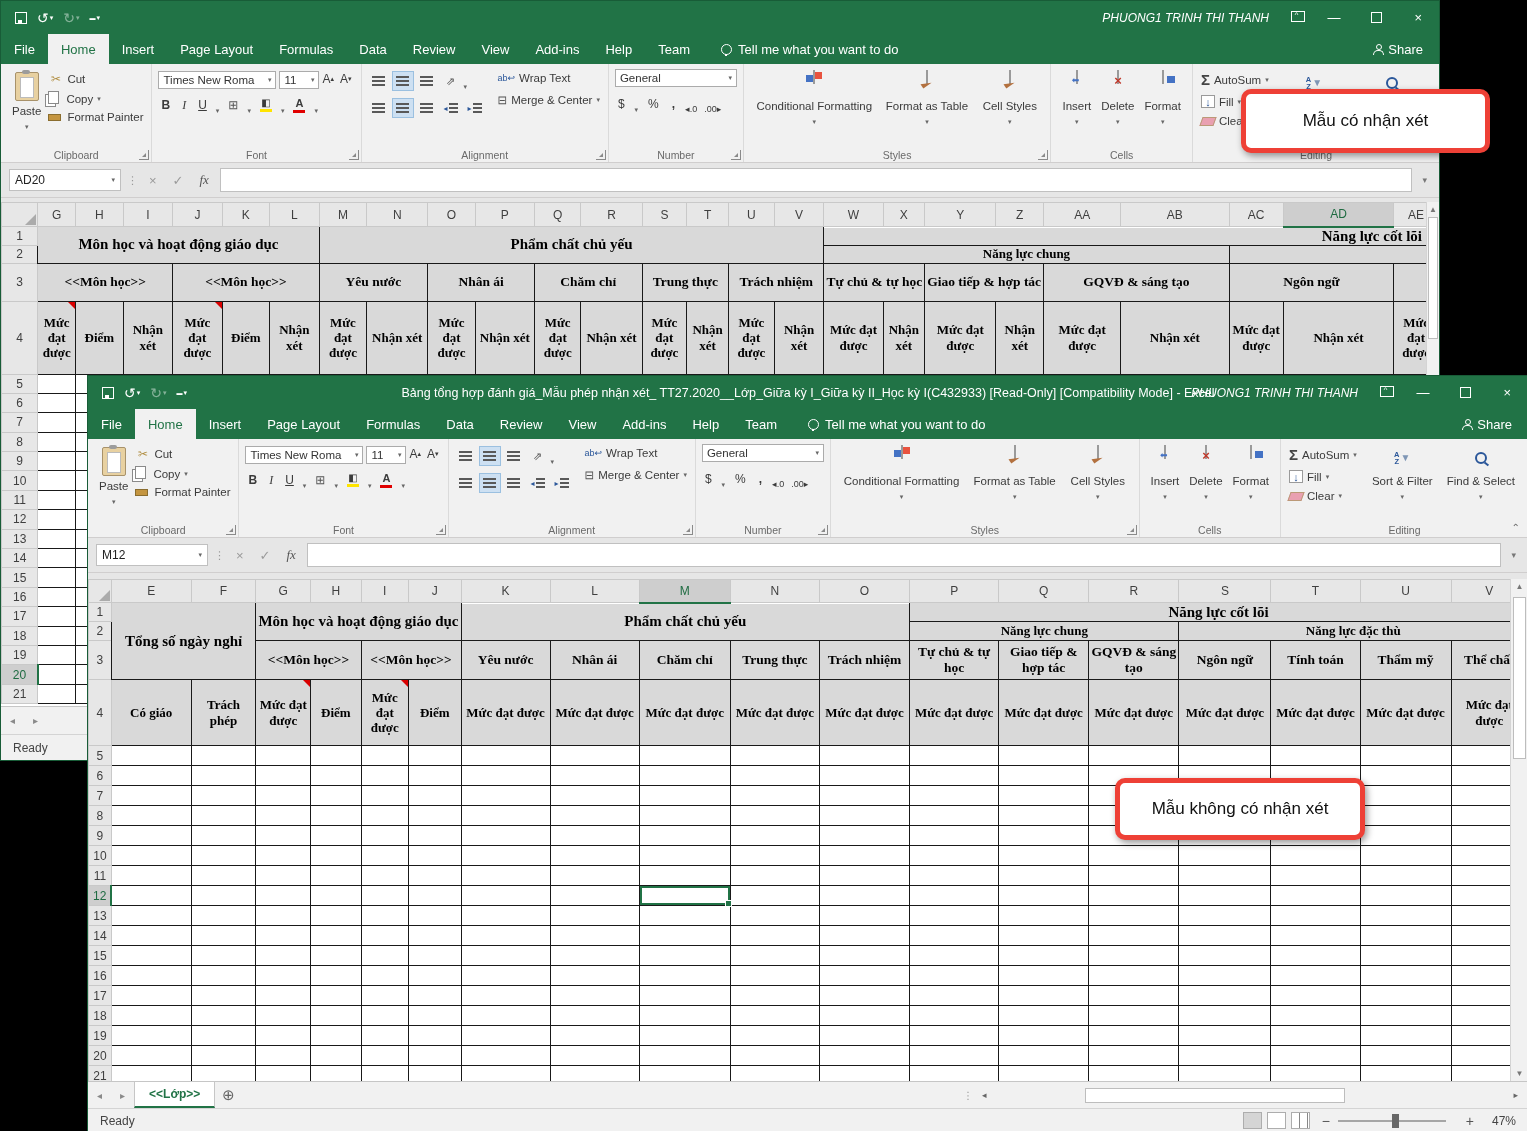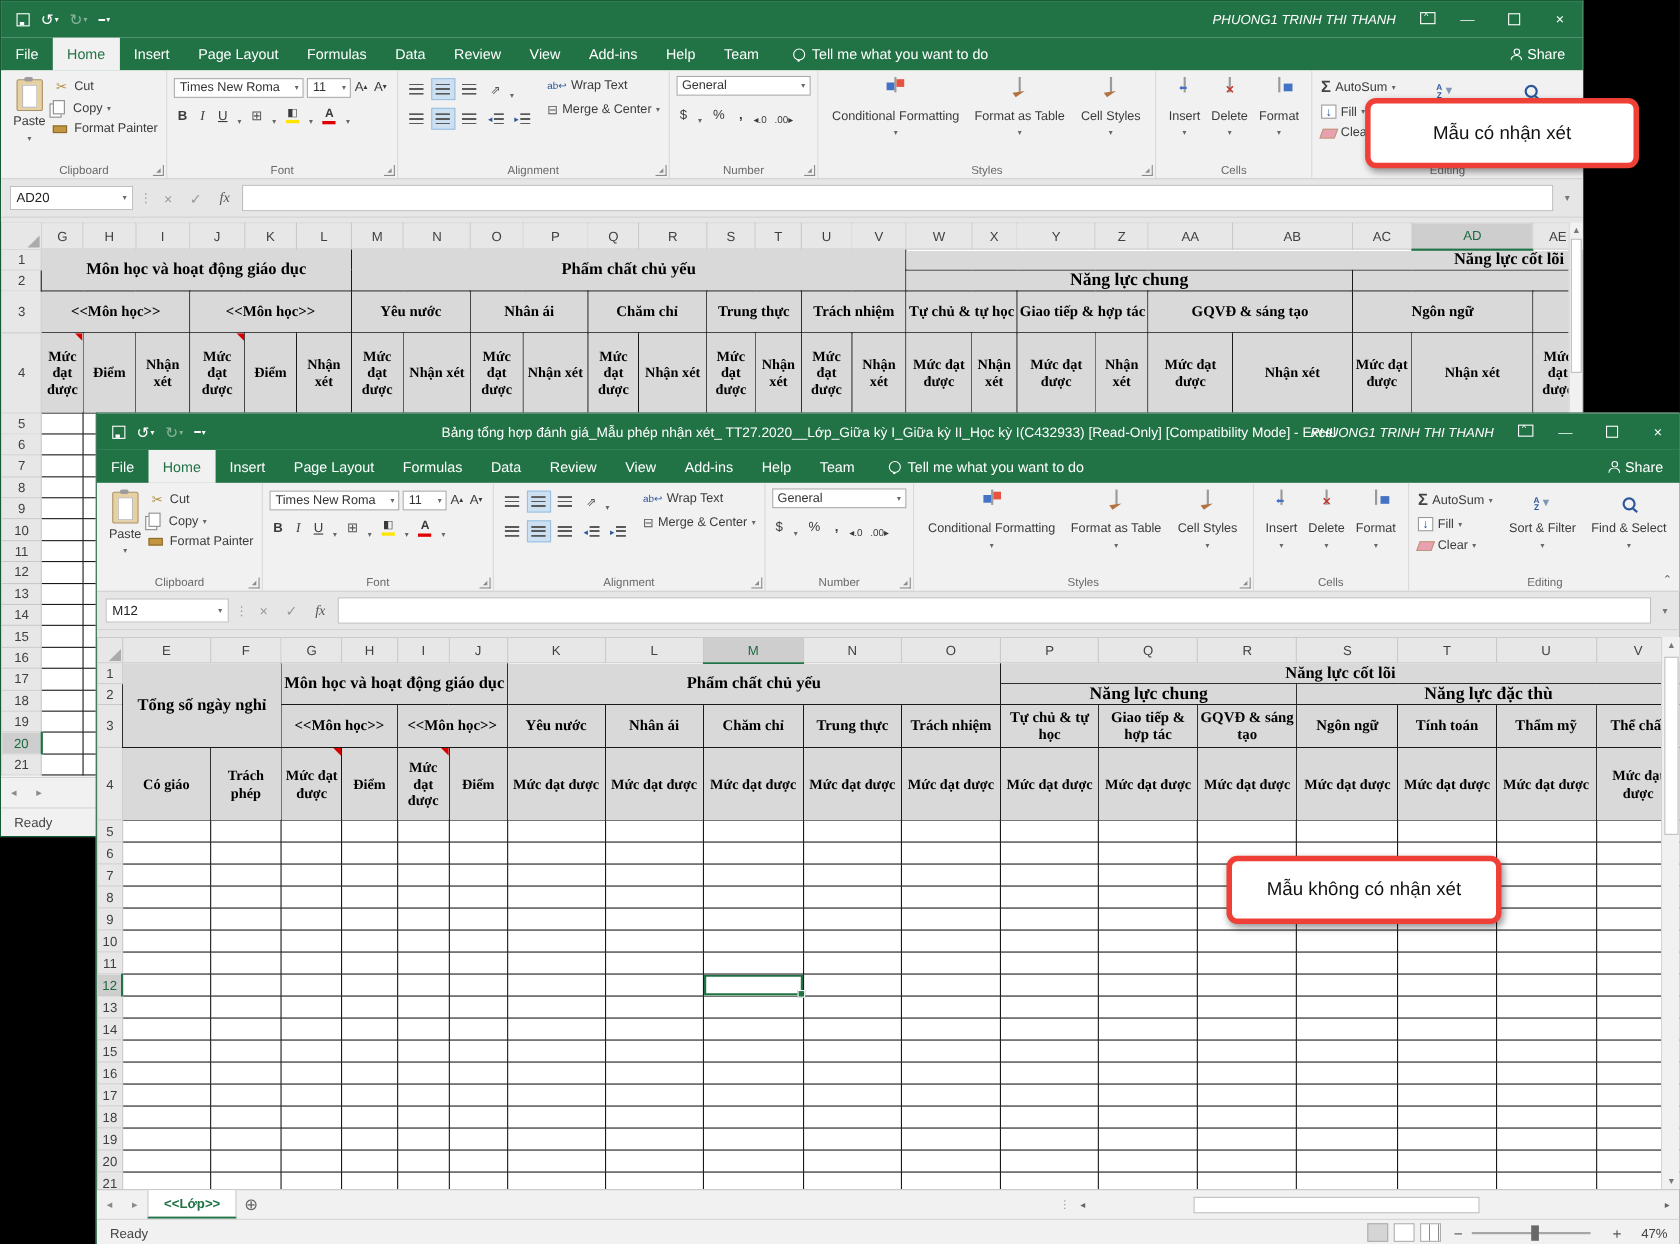--- a/index.html
+++ b/index.html
@@ -97,21 +97,21 @@
   table.grid{border-collapse:collapse;table-layout:fixed;background:#fff;}
   th.ch,td.rowhead{background:#e7e7e7;border:1px solid #c9c9c9;font-family:"Liberation Sans",sans-serif;
      font-size:12px;font-weight:normal;color:#3f3f3f;text-align:center;padding:0;overflow:hidden;}
   th.ch.sel{background:#cecece;border-bottom:2px solid #217346;color:#1e6b41;}
   td.rowhead.sel{background:#cecece;border-right:2px solid #217346;color:#1e6b41;}
   th.corner{background:#e7e7e7;border:1px solid #c9c9c9;position:relative;}
   th.corner::after{content:"";position:absolute;right:1px;bottom:1px;border-left:11px solid transparent;border-bottom:11px solid #ababab;}
   td.hcell{background:#d9d9d9;border:1px solid #191919;text-align:center;font-family:"Liberation Serif",serif;
      font-weight:bold;color:#000;padding:0 2px;overflow:hidden;position:relative;}
   .hz1{font-size:15px;white-space:nowrap;}
-  .hz2{font-size:16px;white-space:nowrap;}
+  .hz2{font-size:13px;white-space:nowrap;}
   .hz3{font-size:13.5px;}
   .w1 .hz3{white-space:nowrap;}
   .hz4{font-size:13px;line-height:1.18;}
   td.hcell.cmt::before{content:"";position:absolute;top:0;right:0;border-left:7px solid transparent;border-top:7px solid #d90000;}
   td.bcell{background:#fff;border:1px solid #191919;padding:0;}
   td.bcell.selcell{box-shadow:inset 0 0 0 2px #217346;position:relative;}
   td.bcell.selcell::after{content:"";position:absolute;right:-2px;bottom:-2px;width:5px;height:5px;background:#217346;border:1px solid #fff;}
   .vscroll{position:absolute;top:0;right:0;bottom:0;background:#f1f1f1;border-left:1px solid #d4d4d4;display:flex;flex-direction:column;align-items:center;}
   .varr{width:100%;text-align:center;color:#777;font-size:8px;padding:3px 0;}
   .vthumb{width:70%;background:#fff;border:1px solid #bdbdbd;flex:none;}

